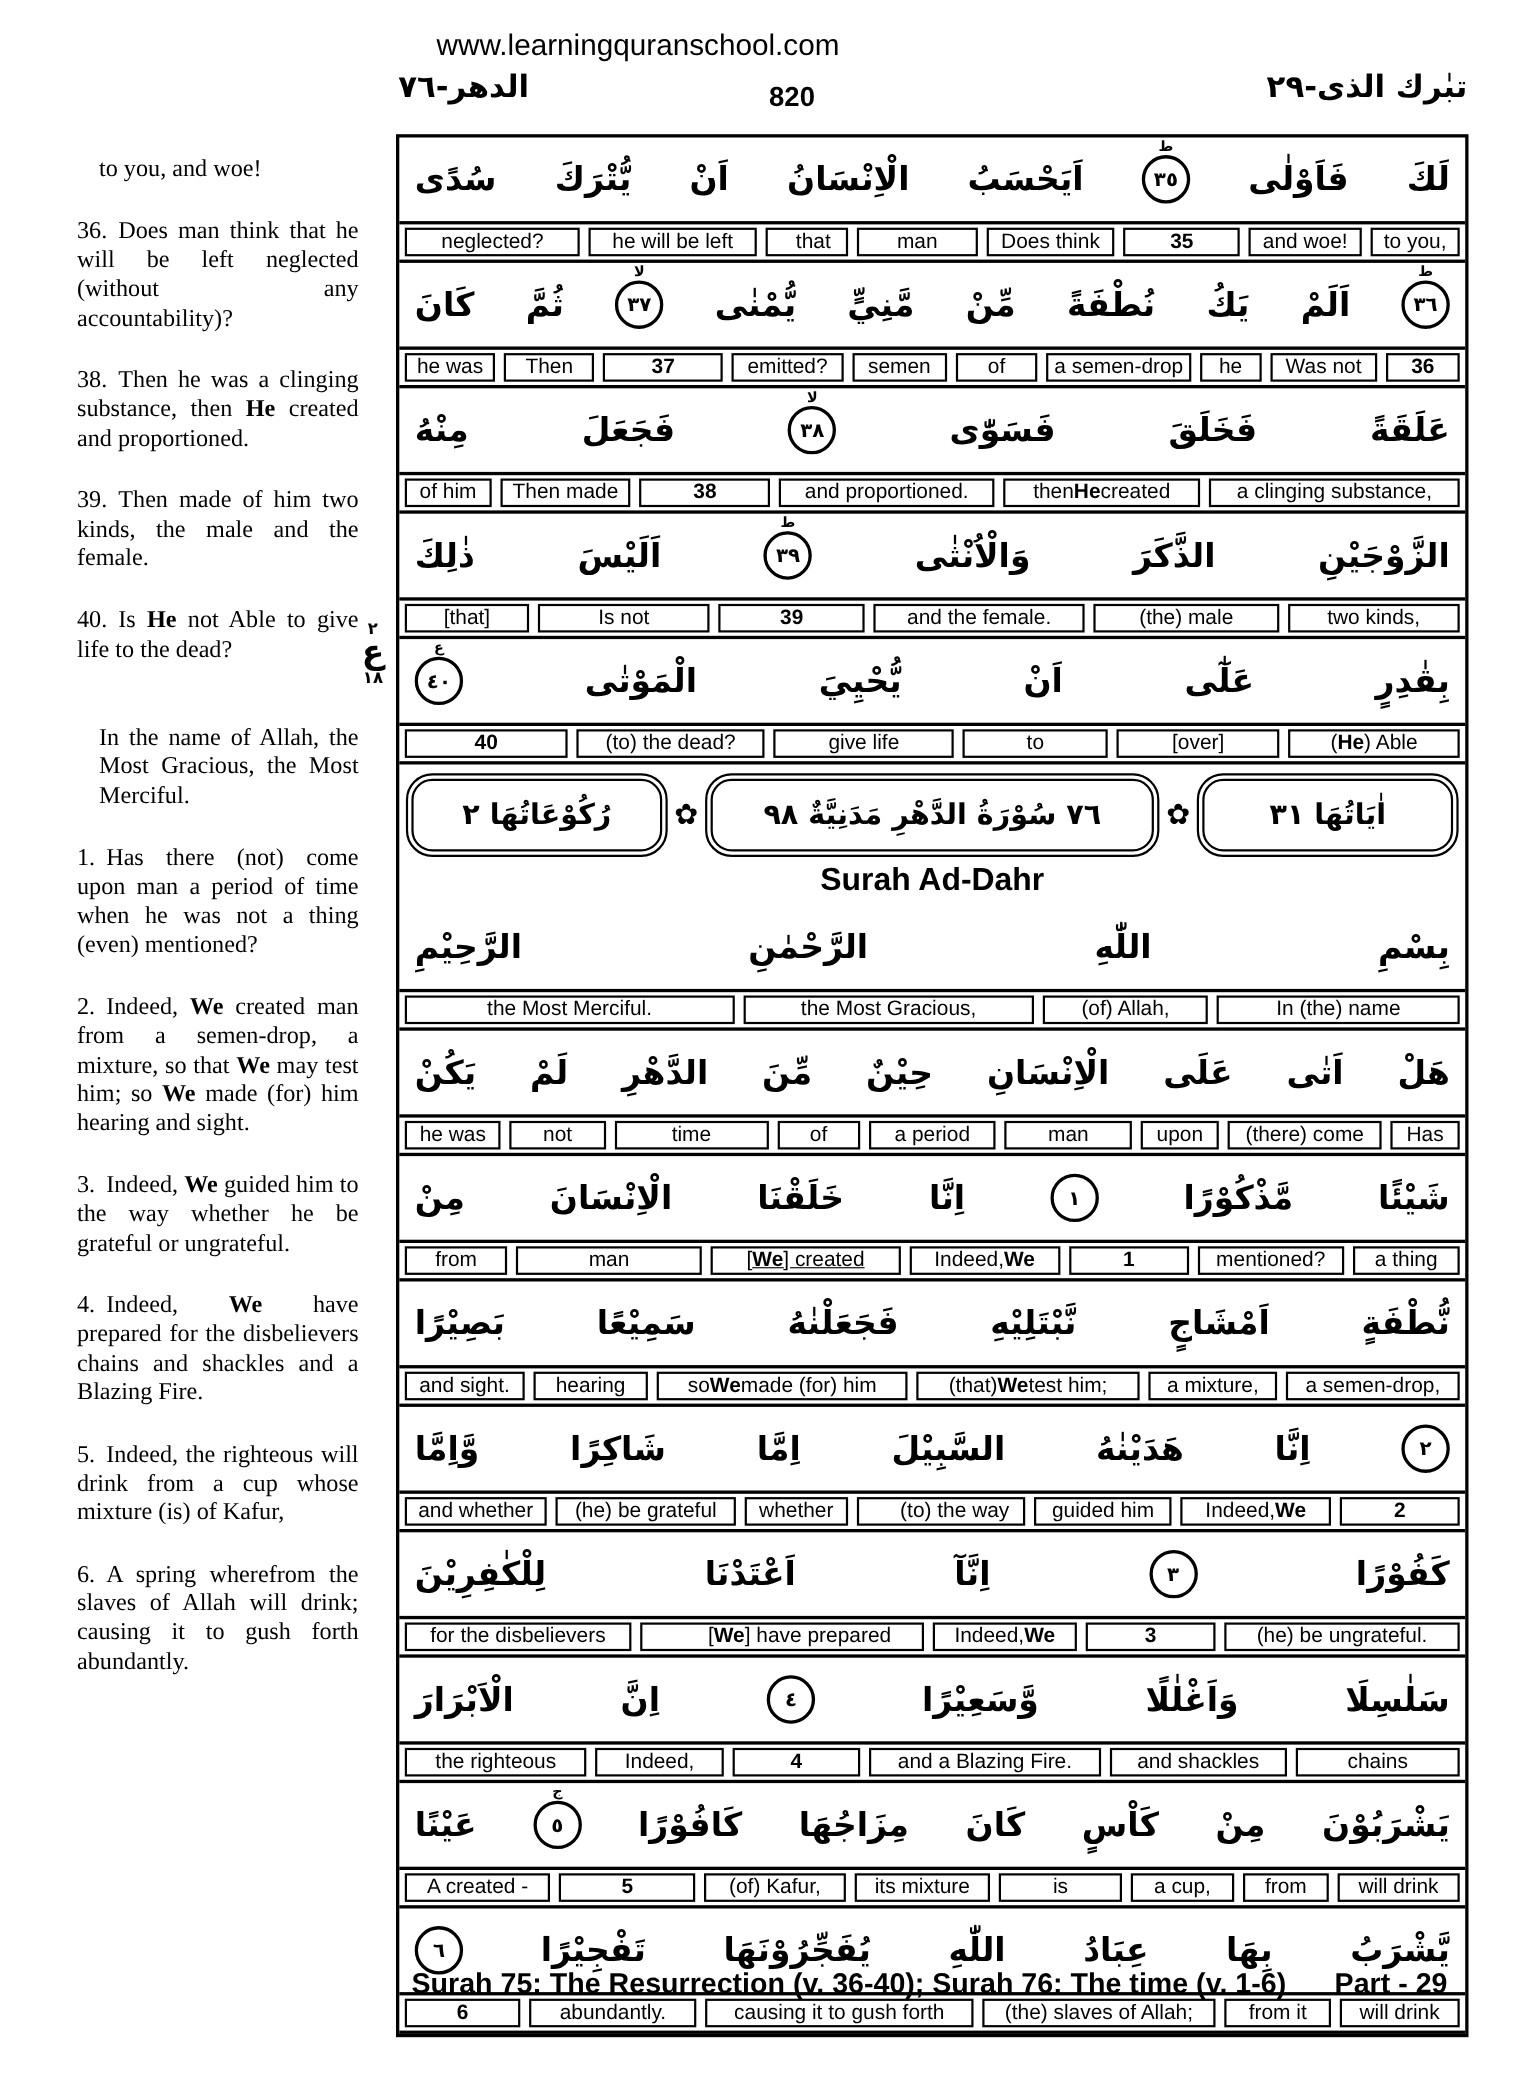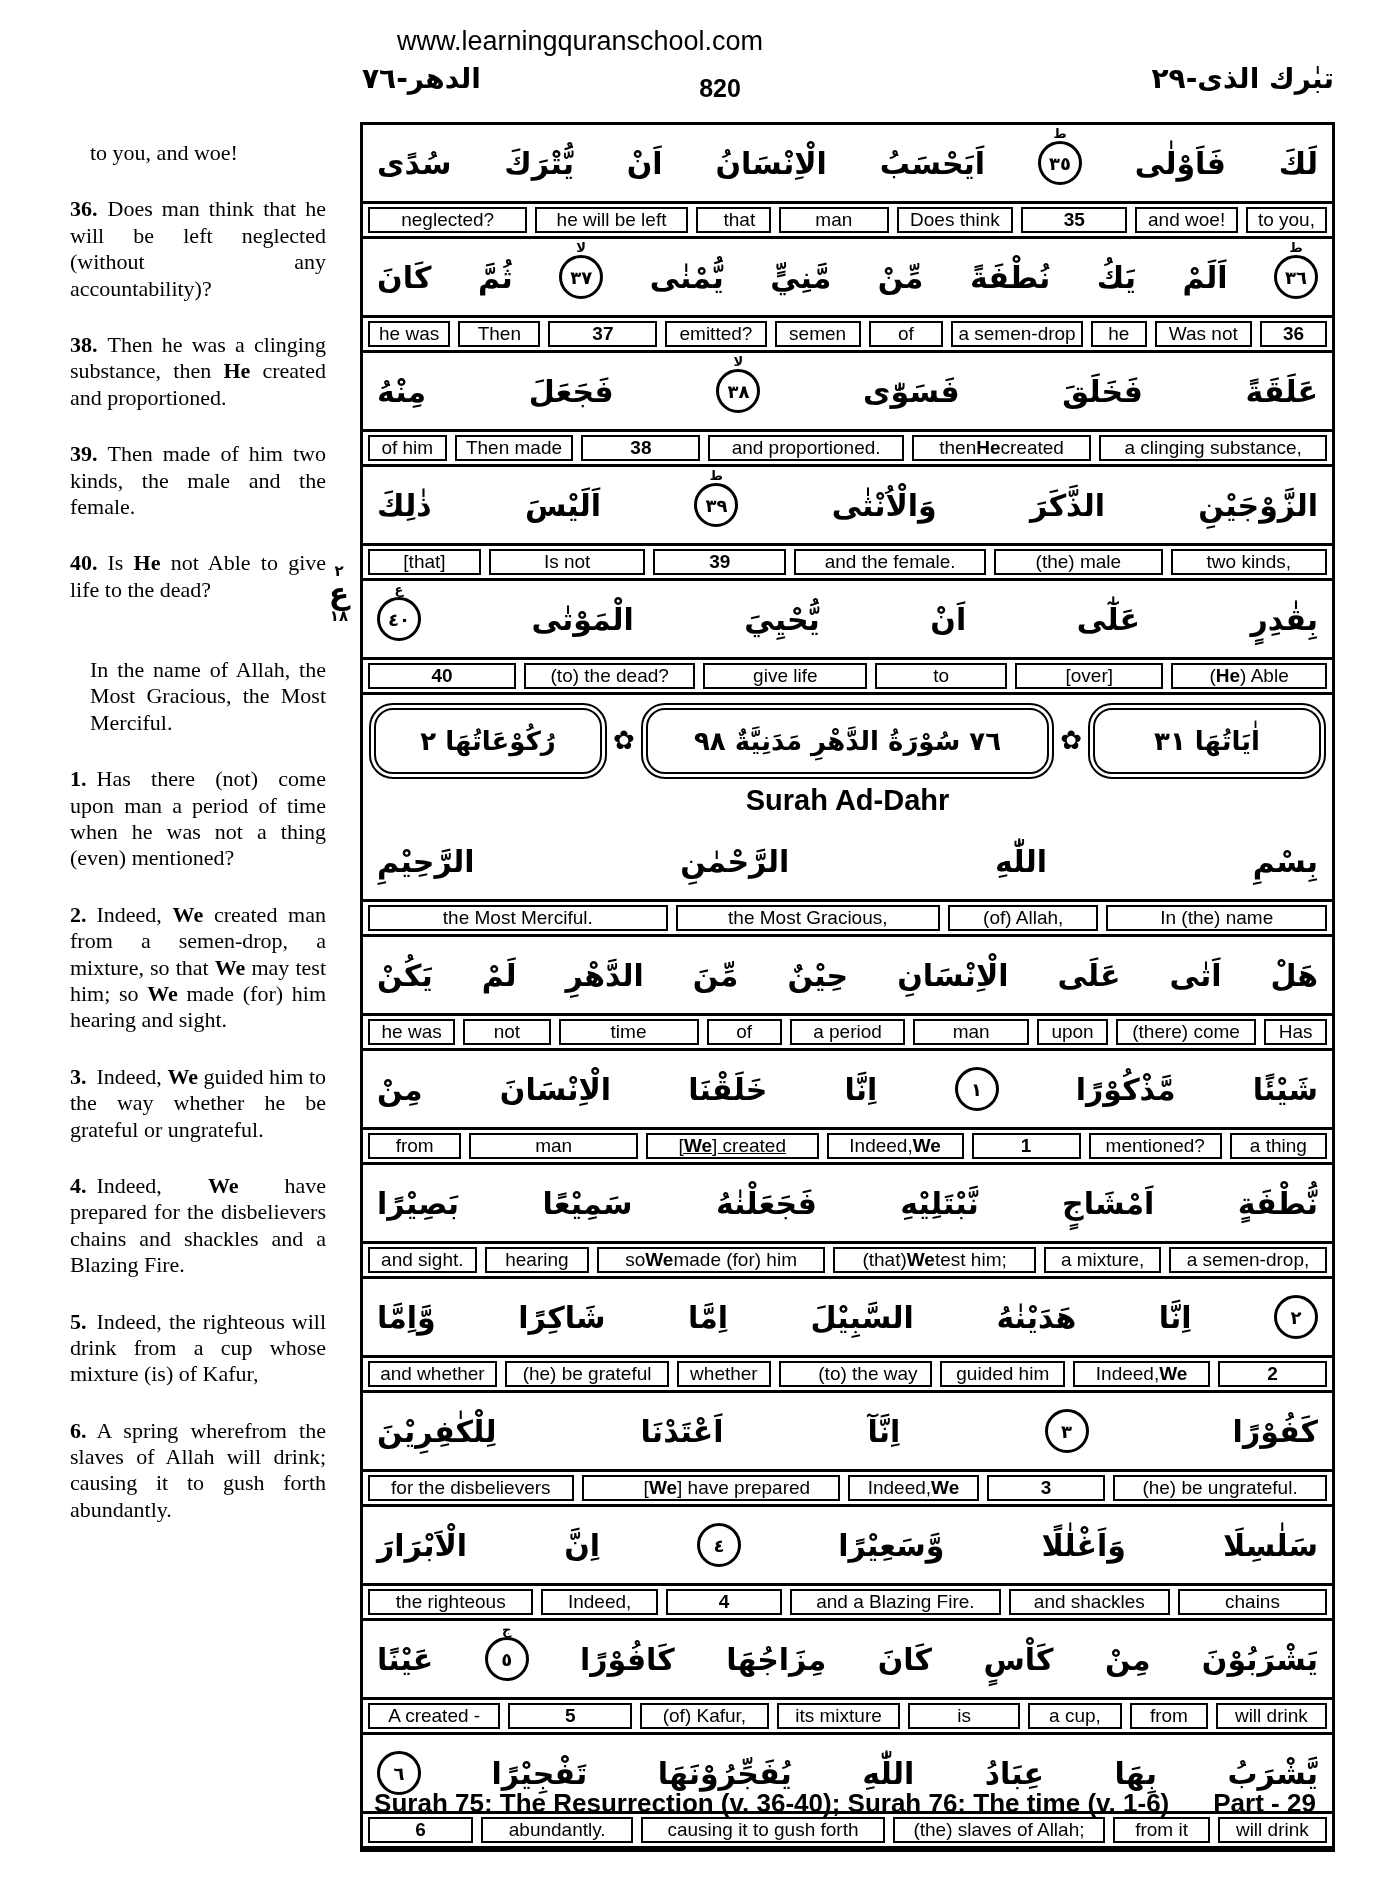--- a/index.html
+++ b/index.html
@@ -14,21 +14,21 @@
     font-family:"DejaVu Sans",sans-serif;font-weight:bold;font-size:28px;}
   .hdr-page{position:absolute;top:74px;left:660px;width:120px;text-align:center;
     font-family:"Liberation Sans",sans-serif;font-weight:bold;font-size:25px;}
   .hdr-right{position:absolute;top:62px;right:64px;direction:rtl;
     font-family:"DejaVu Sans",sans-serif;font-weight:bold;font-size:28px;}
 
   
   .sidebar{position:absolute;top:140px;left:70px;width:256px;font-size:22px;
     line-height:1.2;text-align:justify;}
   .sidebar p{margin:0 0 30px 0;}
-  .sidebar p .vnum{font-weight:bold;padding-right:10px;margin-top:48px;}
+  .sidebar p .vnum{font-weight:normal;padding-right:10px;margin-top:48px;}
   .sidebar p.cont{padding-left:20px;}
   .sidebar p.pre-gap{margin-top:54px;}
 
   
   .qtable{position:absolute;top:122px;left:360px;width:975px;border:3px solid #000;
     background:#fff;box-sizing:border-box;}
   .arow{display:flex;direction:rtl;justify-content:space-between;align-items:center;
     min-height:72px;padding:2px 14px;font-family:"DejaVu Sans",sans-serif;
     font-weight:bold;font-size:30px;}
   .aword{white-space:nowrap;}

